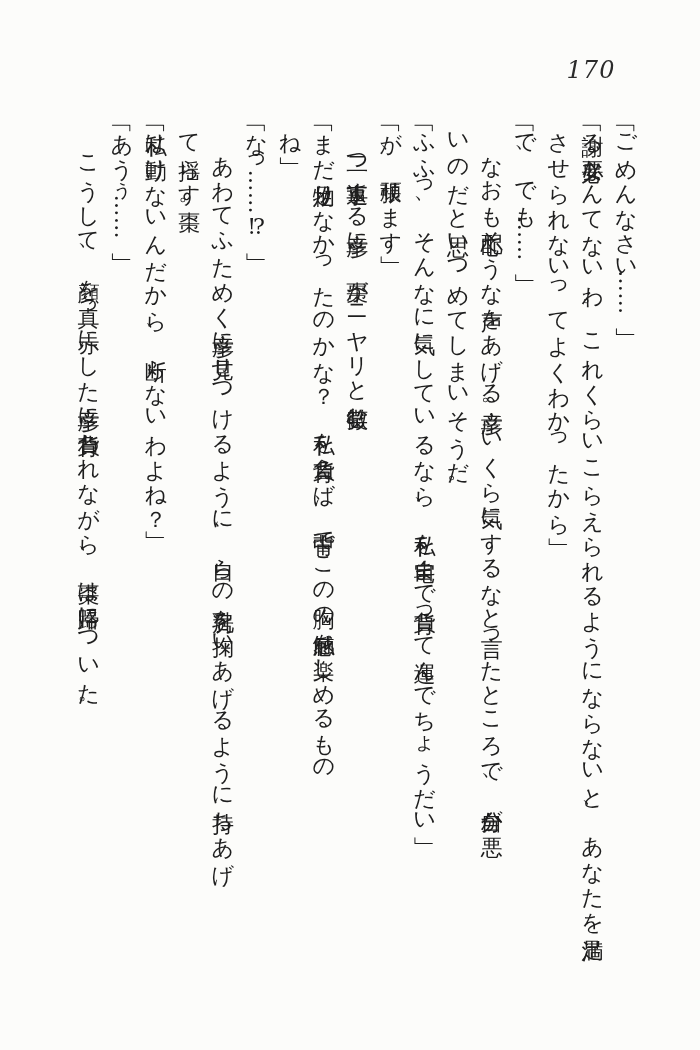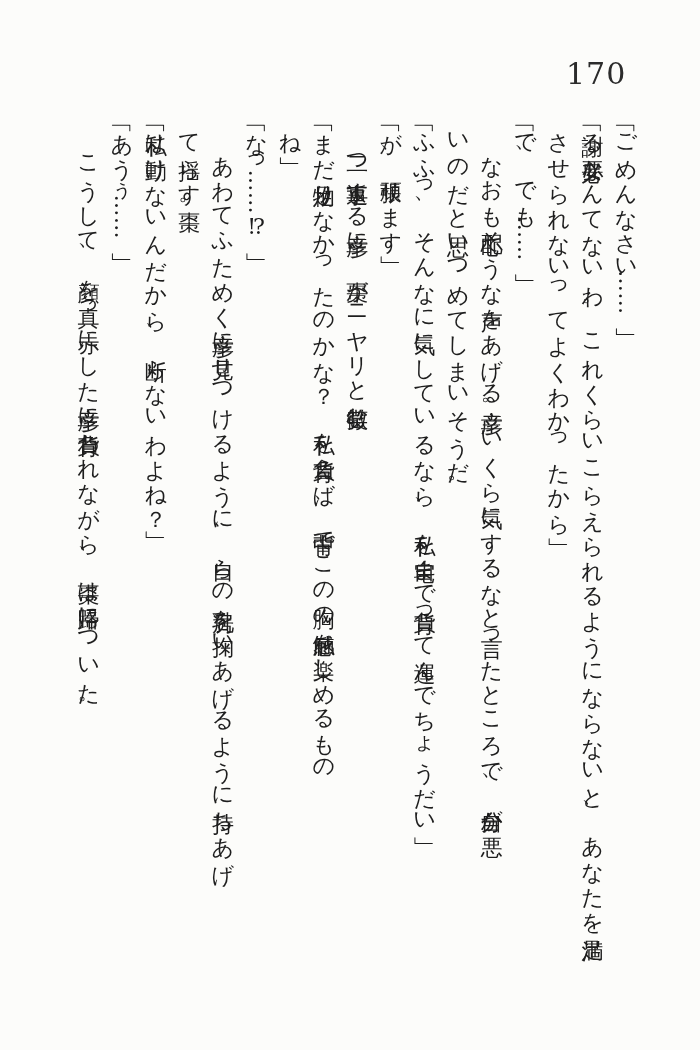--- a/index.html
+++ b/index.html
@@ -13,22 +13,23 @@
     overflow: hidden;
     background: #fcfcfa;
     color: #1e1e1e;
     font-family: "DejaVu Serif", serif;
   }
   .page-number {
     position: absolute;
     top: 56px;
     left: 566px;
     width: 50px;
-    text-align: left;
-    font-size: 30px;
+    text-align: center;
+    font-style: italic;
+    font-size: 24px;
     letter-spacing: 1px;
     color: #2b2b2b;
     font-family: "DejaVu Serif", serif;
   }
   .text-block {
     position: absolute;
     top: 118px;
     right: 62px;
     height: 842px;
     display: flex;

